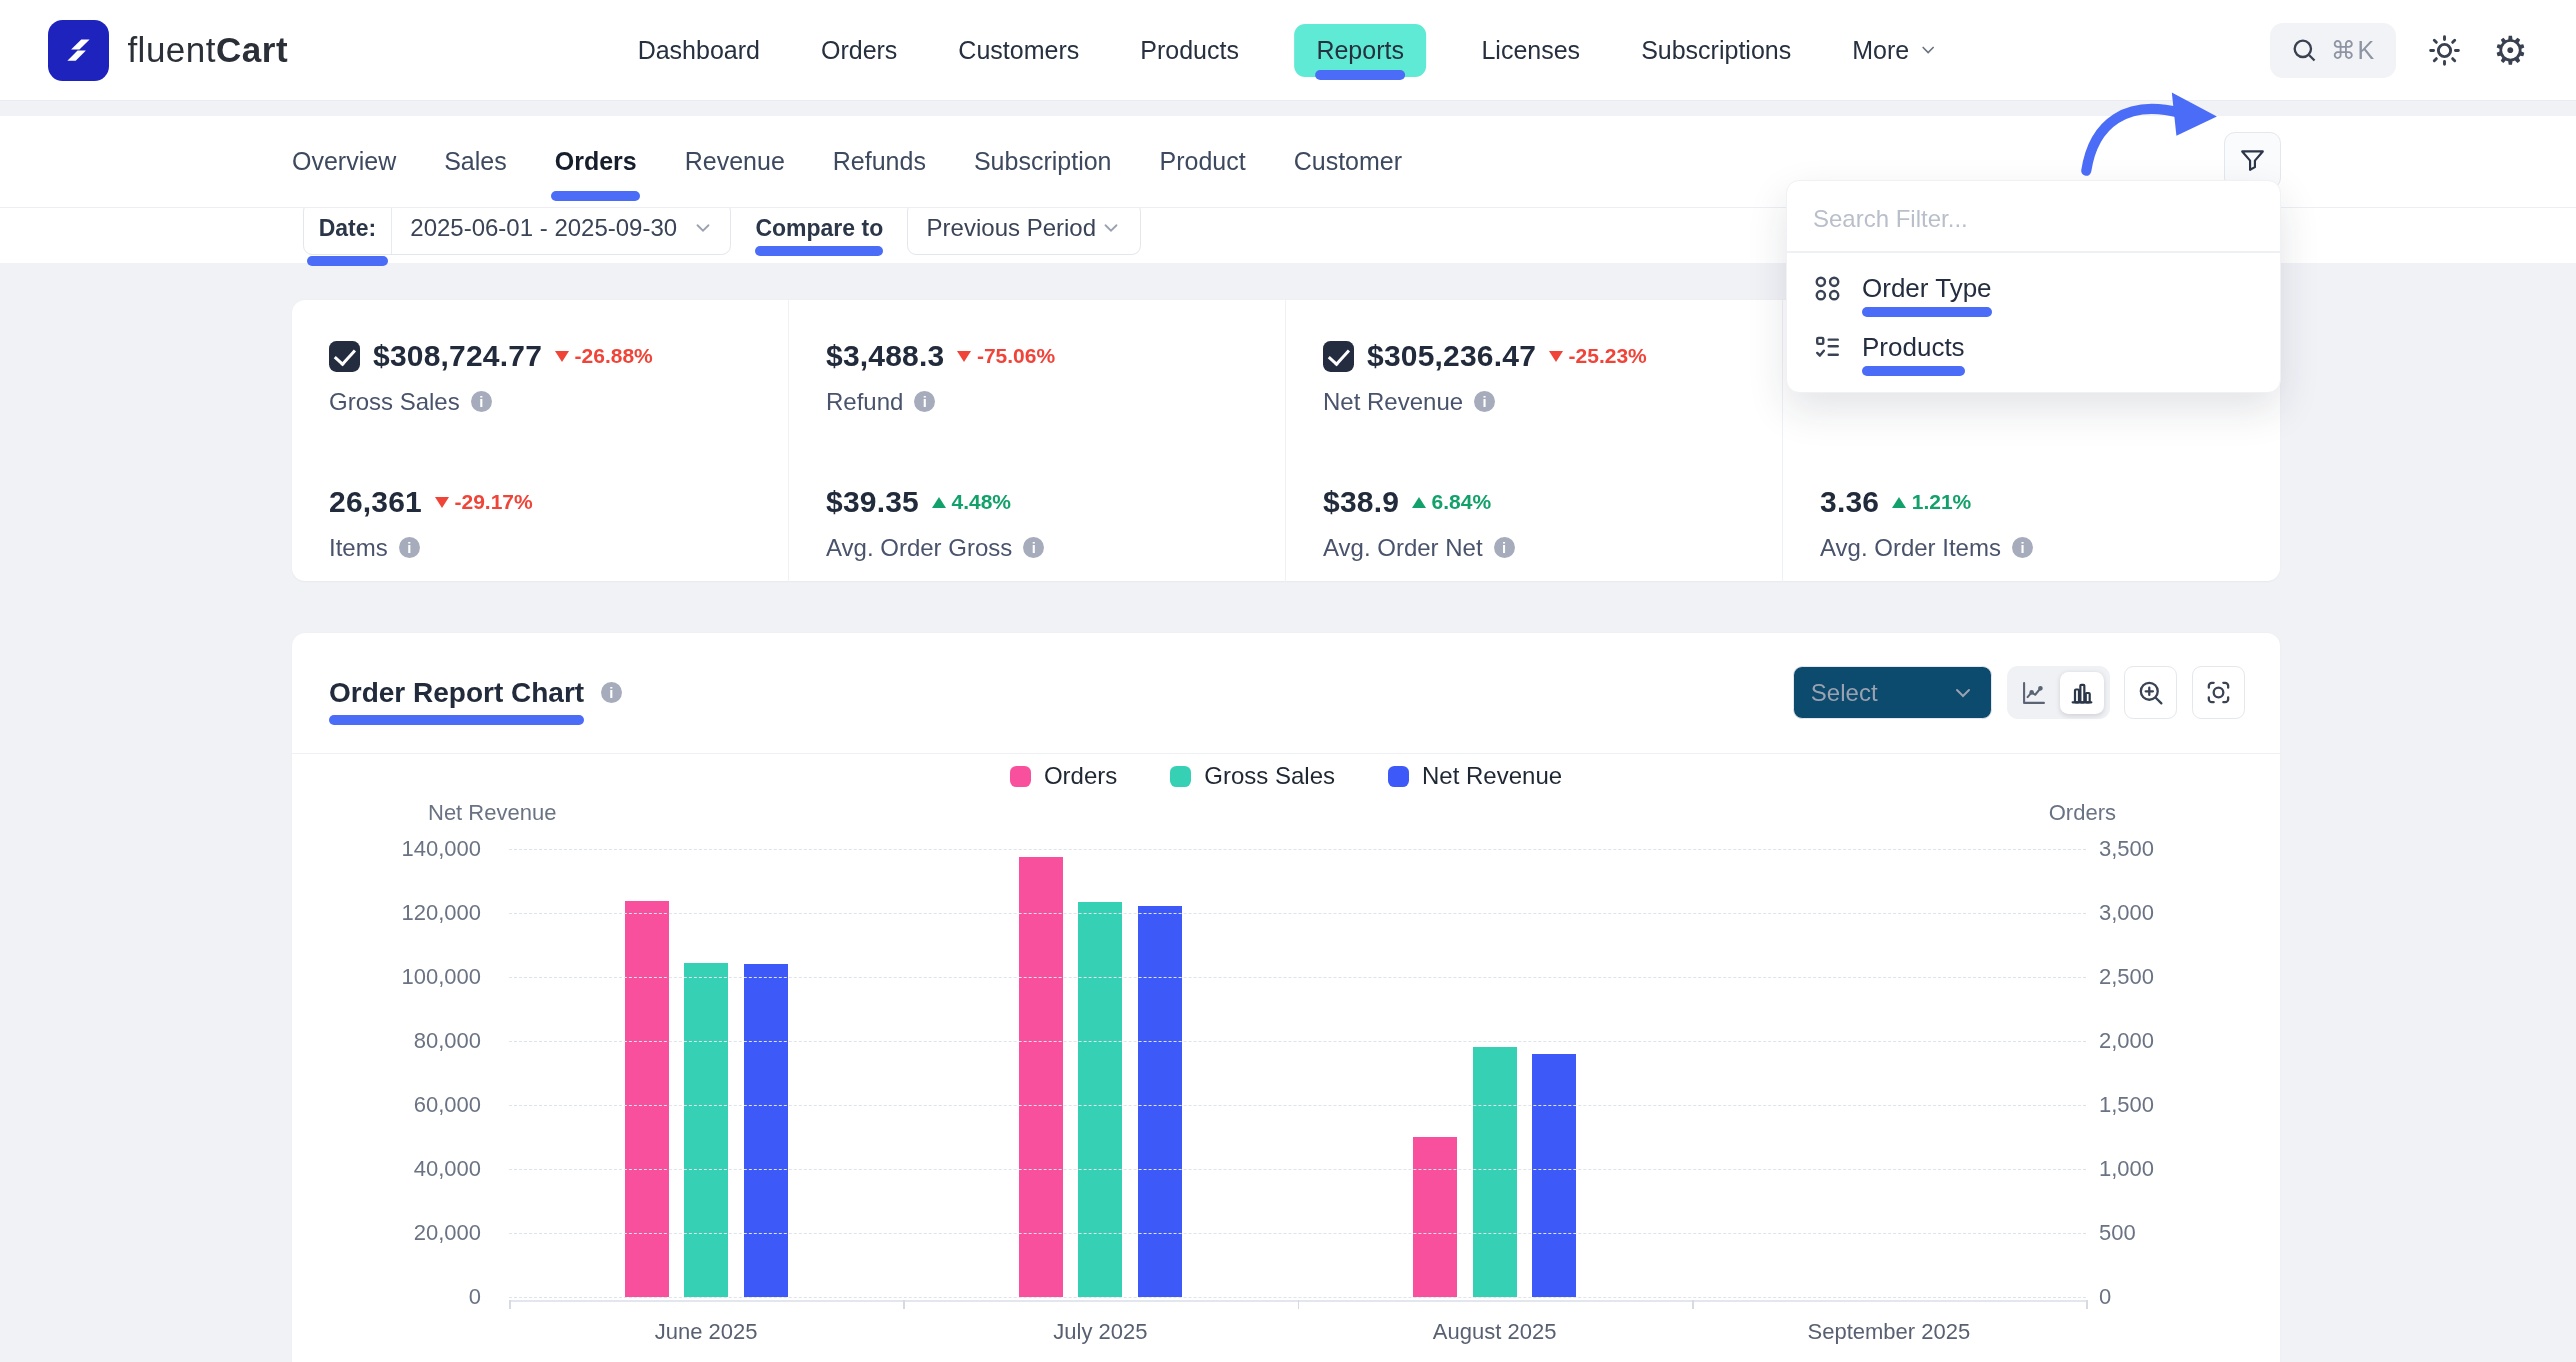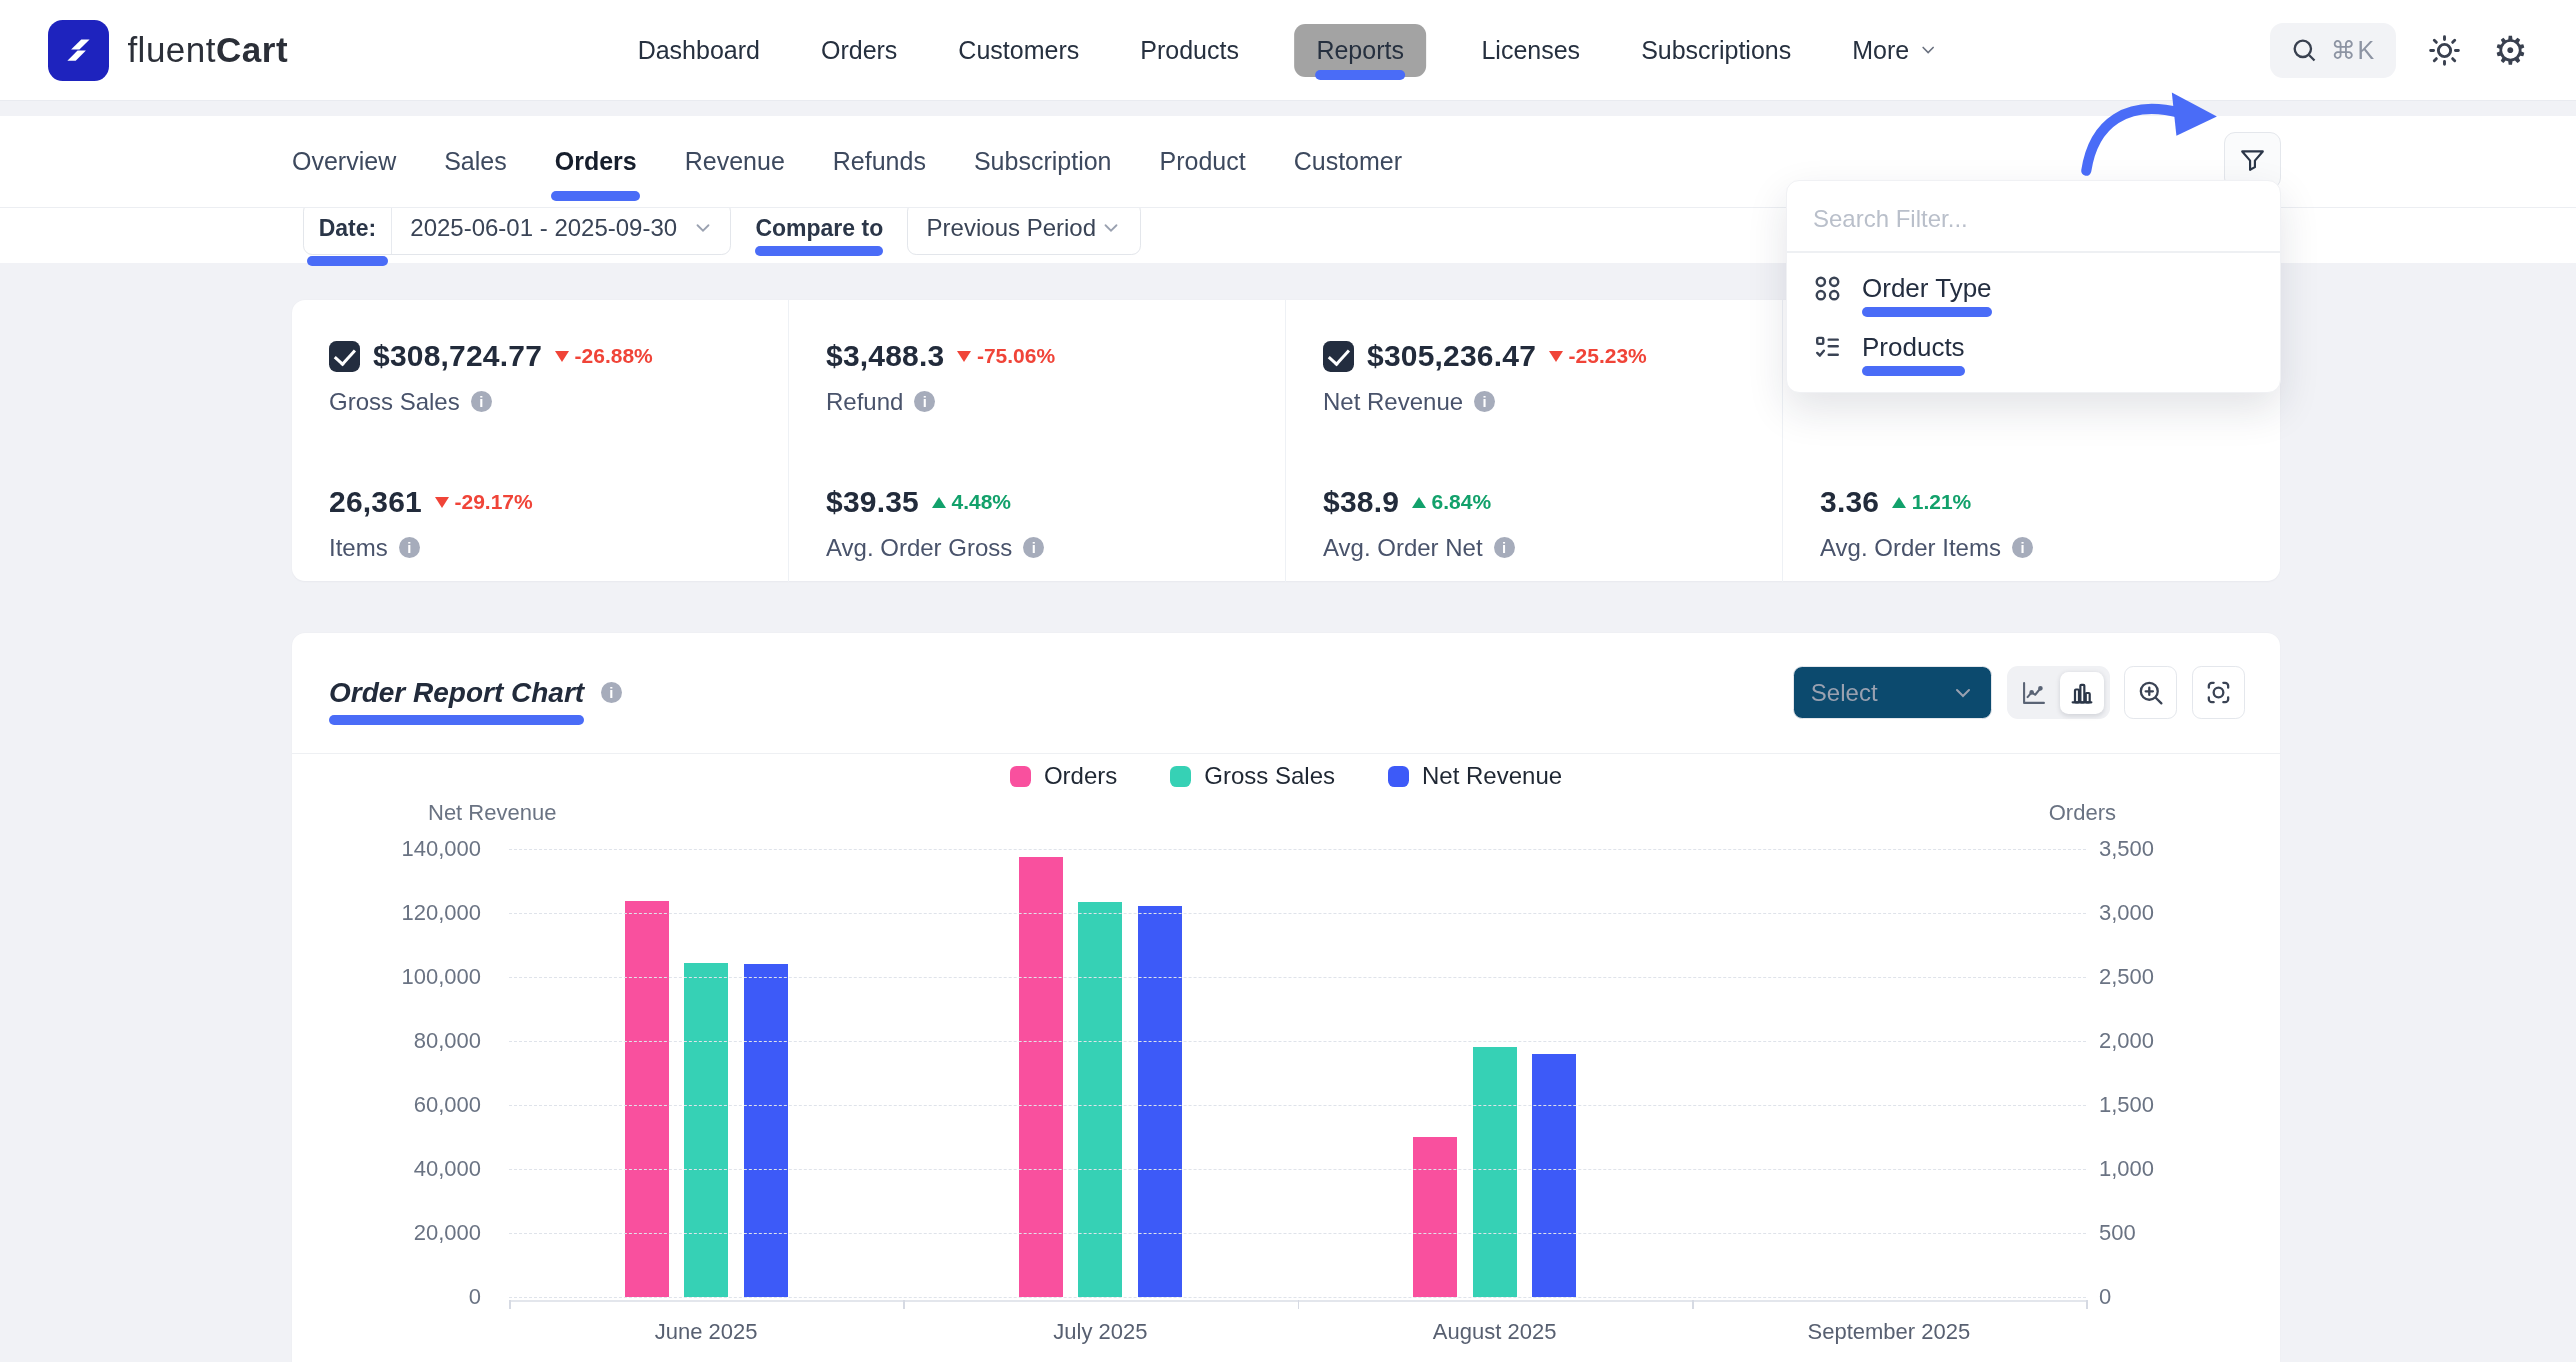--- a/index.html
+++ b/index.html
@@ -27,21 +27,21 @@
   .brand-text .b { font-weight:700; }
   .main-nav {
     position:absolute; left:50%; top:0; transform:translateX(-50%);
     height:100%; display:flex; align-items:center; gap:50px;
   }
   .nav-item {
     position:relative; font-size:25px; font-weight:500; color:#26303F;
     display:flex; align-items:center; gap:9.2px; cursor:pointer;
     padding:14.7px 5.5px; border-radius:11px; white-space:nowrap;
   }
-  .nav-item.active { background:#a3a3a3; padding:12px 22px;justify-content:center; }
+  .nav-item.active { background:#5eead4; padding:12px 22px;justify-content:center; }
   .nav-ann { position:absolute; bottom:-3.7px; left:16%; right:16%; }
   .topbar-right { margin-left:auto; display:flex; align-items:center; gap:31px; }
   .search-pill {
     display:flex; align-items:center; gap:13px; background:#F2F3F6;
     border-radius:13px; padding:13px 20px; cursor:pointer;
   }
   .search-pill .shortcut { font-size:25px; color:#8D94A3; letter-spacing:1.8px; }
   .top-icon { display:flex; align-items:center; justify-content:center; cursor:pointer; }
   .gear-glyph::before { content:"\2699"; font-size:39px; color:#39404F; line-height:1; }
 
@@ -143,21 +143,21 @@
   .info-icon::before { content:"i"; }
 
   
   .chart-card {
     position:absolute; left:292px; top:633px; width:1988px; height:730px;
     background:#fff; border-radius:13px 13px 0 0; box-shadow:0 0.9px 1.8px rgba(16,24,40,.04);
     z-index:4;
   }
   .chart-header { display:flex; align-items:center; padding:33px 35px 0 37px; }
   .chart-title-wrap { display:flex; align-items:center; gap:16.6px; }
-  .chart-title { position:relative; font-size:28px; font-weight:700; color:#222B3B;font-style:italic; }
+  .chart-title { position:relative; font-size:28px; font-weight:700; color:#222B3B; }
   .chart-title .ann-bar { left:0; right:0; bottom:-16.6px; }
   .chart-controls { margin-left:auto; display:flex; align-items:center; gap:14.7px; }
   .select-box {
     width:199px; height:53px; border:1.4px solid #E4E7EC; border-radius:9.2px;
     display:flex; align-items:center; justify-content:space-between; padding:0 16.6px;
     font-size:24px; color:#9AA1B0; cursor:pointer; background:#0c4a6e;
   }
   .toggle-group { background:#F0F1F4; border-radius:11px; padding:5.5px; display:flex; gap:3.7px; }
   .toggle-btn { width:44px; height:42px; border-radius:8.3px; display:flex; align-items:center;
     justify-content:center; cursor:pointer; }

